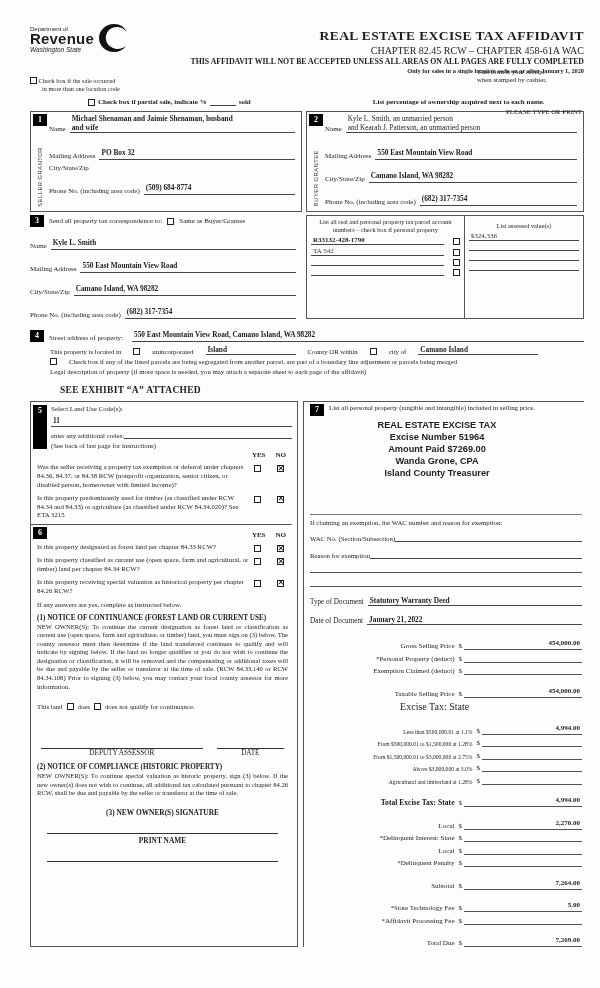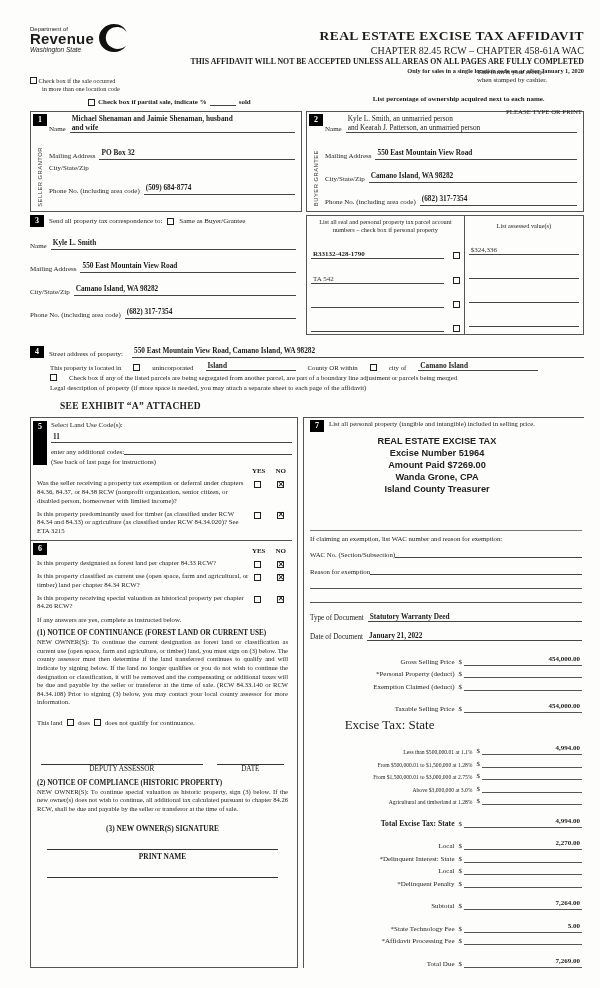--- a/index.html
+++ b/index.html
@@ -40,21 +40,21 @@
   .party-right { flex:1; }
   .party-inner { flex:1; }
   .name-two-lines .val { white-space:normal; display:block; line-height:1.25; }
   .sect3-row { display:flex; margin-top:3px; }
   .sect3 { width:272px; margin-right:4px; padding-right:6px; }
   .s3head { display:flex; gap:5px; align-items:center; font-size:7px; }
   .parcel-box { flex:1; border:1px solid #555; display:flex; font-size:6.3px; }
   .parcel-l { flex:1.35; border-right:1px solid #555; padding:2px 4px; }
   .parcel-r { flex:1; padding:2px 4px; }
   .parcel-hdr { text-align:center; line-height:1.25; }
-  .prow { display:flex; align-items:flex-end; margin-top:16px; gap:9px; }
+  .prow { display:flex; align-items:flex-end; margin-top:2px; gap:9px; }
   .prow .fillline { min-height:8px; }
   .pval { font-weight:bold; font-size:7px; }
   .avval { font-size:7px; color:#333; }
   
   .sect4 { margin-top:4px; }
   .s4row { display:flex; align-items:flex-end; gap:5px; }
   .s4sub { font-size:6.8px; margin:3px 0 0 20px; display:flex; align-items:flex-end; gap:12px; flex-wrap:wrap; }
   .exhibit { font-size:9.5px; font-weight:bold; letter-spacing:0.3px; margin:10px 0 6px 30px; }
   
   .cols { display:flex; align-items:stretch; }
@@ -85,21 +85,21 @@
   .stamp { font-family:"Liberation Sans","DejaVu Sans",sans-serif; font-weight:bold; font-size:9.2px; line-height:1.3; text-align:center; margin:4px 18px 0 0; color:#222; }
   .exempt { font-size:6.8px; margin-top:34px; border-top:1px solid #777; padding-top:4px; }
   .wacrow { display:flex; align-items:flex-end; font-size:6.8px; margin-top:7px; }
   .reasonrow { display:flex; align-items:flex-end; font-size:6.8px; margin-top:8px; }
   .blankline { border-bottom:1px solid #555; height:10px; margin-top:4px; }
   .docrow { display:flex; align-items:flex-end; font-size:7.2px; margin-top:9px; }
   .docrow .lbl { font-size:7.2px; }
   .mrow { display:flex; align-items:flex-end; margin-top:3.5px; }
   .mlabel { flex:1; text-align:right; font-size:7px; padding-right:4px; white-space:nowrap; }
   .mlabel.sm { font-size:5.6px; color:#222; }
-  .mlabel.hd { text-align:center; flex:none; width:60%; font-size:13px; }
+  .mlabel.hd { flex:none; width:60%; font-size:10px; }
   .dollar { font-size:7px; flex:none; padding-right:2px; }
   .mline { width:118px; border-bottom:1px solid #555; text-align:right; padding:0 2px; min-height:9px; flex:none; }
   .mline.shrt { width:100px; }
   .mval { font-weight:bold; font-size:7px; }
   .minimum { font-size:7px; font-weight:bold; text-align:center; margin-top:8px; line-height:1.4; }
 </style>
 </head>
 <body>
 
 <div class="page">
@@ -130,21 +130,21 @@
     <div>when stamped by cashier.</div>
   </div>
   <div class="please">PLEASE TYPE OR PRINT</div>
 
   <div class="cbline">
     <span class="cb"></span>
     <span>Check box if the sale occurred</span><br>
     <span style="margin-left:12px;">in more than one location code</span>
   </div>
 
-  <div style="display:flex; align-items:center;">
+  <div style="display:flex; align-items:flex-end;">
     <div class="cbline2">
       <span class="cb"></span>
       <span>Check box if partial sale, indicate %</span>
       <span class="fillline" style="min-width:26px; flex:none;"></span>
       <span>sold</span>
     </div>
     <div class="own-note" style="margin:0 0 3px 98px;">List percentage of ownership acquired next to each name.</div>
   </div>
 
   <div class="parties">

